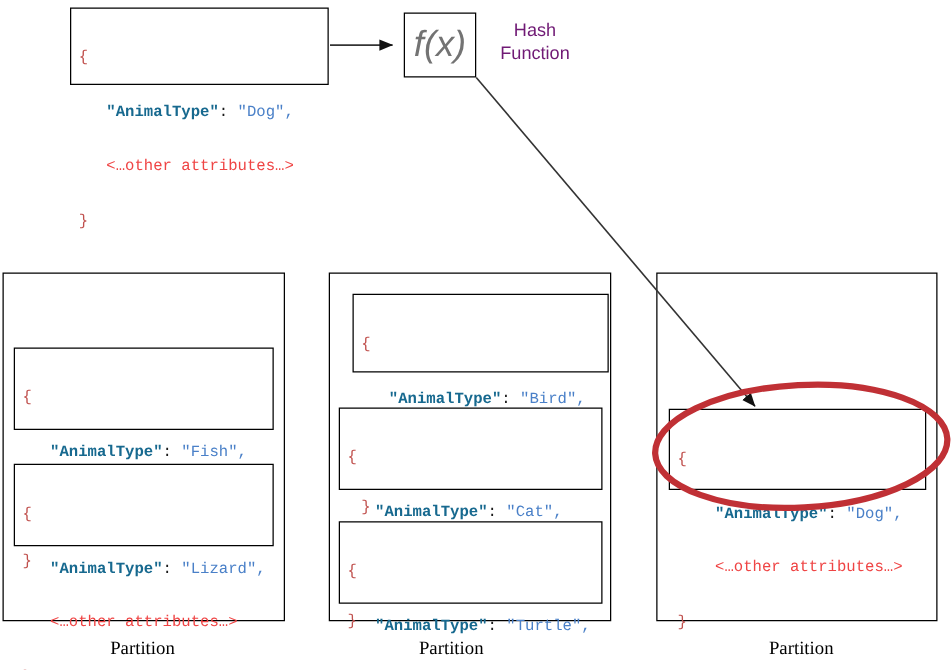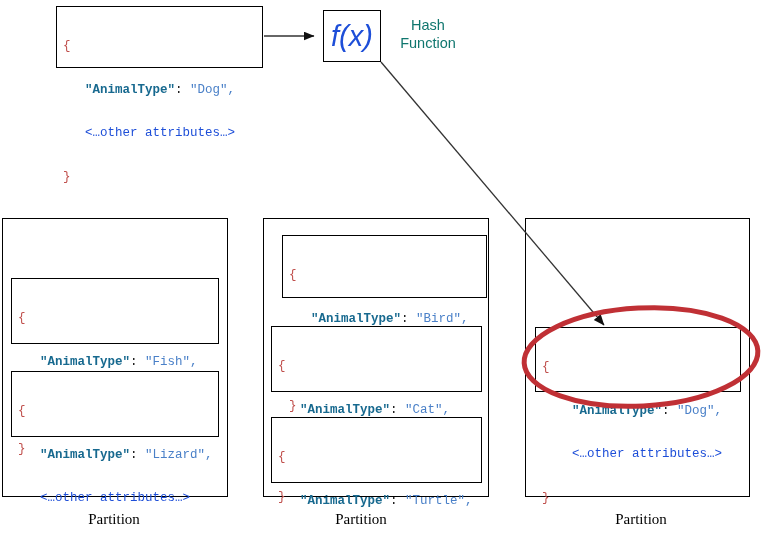--- a/index.html
+++ b/index.html
@@ -14,38 +14,38 @@
     position:absolute; background:#ffffff;
     border:1px solid #000000;
     font-family:"Liberation Mono", monospace;
     font-size:12.5px; line-height:14.5px;
     padding-top:3px; box-sizing:border-box;
     white-space:pre; color:#000;
   }
   .record .ln { padding-left:6px; white-space:pre; }
   .record .ln.keyline { padding-left:28px; }
   .record.indent-lg .ln.keyline, .record.indent-lg .ln.attrs { padding-left:36px; }
-  .record .ln.attrs { padding-left:28px; color:#1d4ed8; }
+  .record .ln.attrs { padding-left:28px; color:#ef4444; }
   .record .brace { color:#c0504d; }
   .k { color:#17698f; font-weight:bold; }
   .c { color:#1a1a1a; }
   .v { color:#4a80c8; }
 
   .input-record { left:56px; top:6px; width:207px; height:62px; border-width:1.5px; }
 
   
   .fx-box {
     position:absolute; left:323px; top:10px; width:58px; height:52px;
     border:1.5px solid #000; box-sizing:border-box; background:#fff;
     display:flex; align-items:center; justify-content:center;
-    font-style:italic; font-size:29px; color:#1d4ed8;
+    font-style:italic; font-size:29px; color:#737373;
   }
   .fx-label {
     position:absolute; left:384px; top:16px; width:88px;
-    text-align:center; font-size:14.5px; line-height:18px; color:#0f766e;
+    text-align:center; font-size:14.5px; line-height:18px; color:#701a75;
   }
 
   
   .partition {
     position:absolute; border:1.5px solid #000; box-sizing:border-box;
     background:#fff;
   }
   .partition-left   { left:2px;   top:218px; width:226px; height:279px; }
   .partition-middle { left:263px; top:218px; width:226px; height:279px; }
   .partition-right  { left:525px; top:218px; width:225px; height:279px; }

